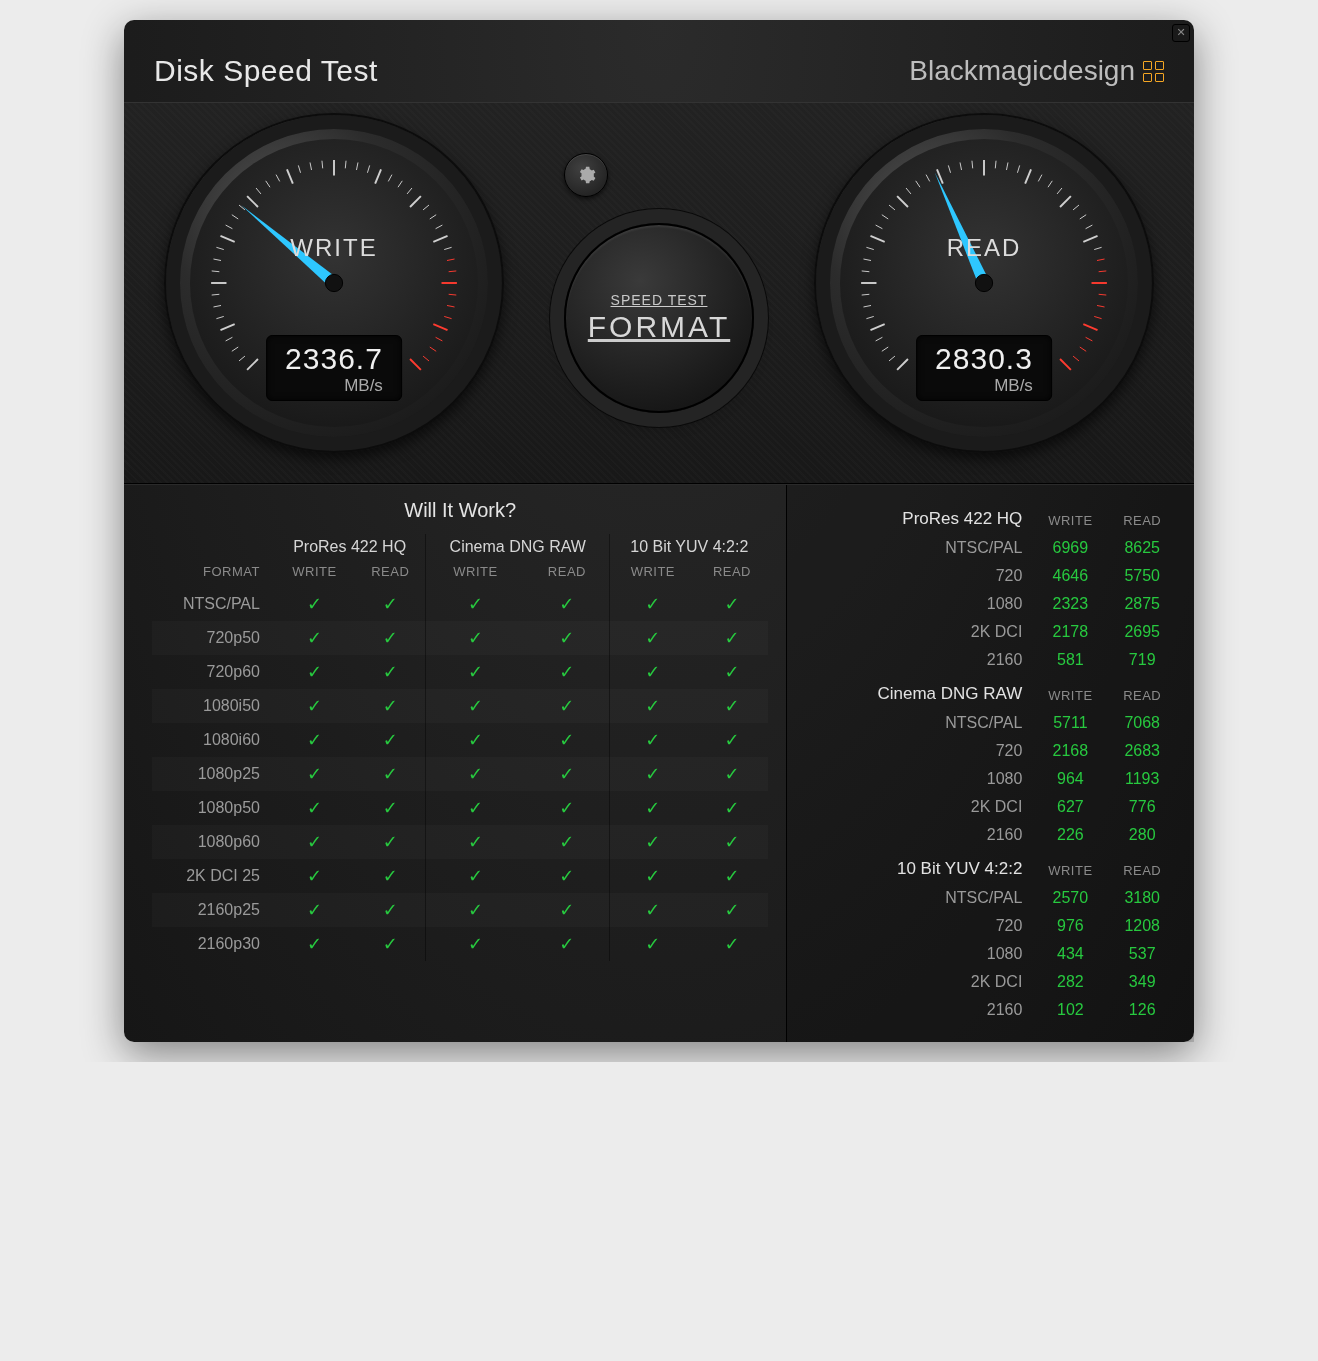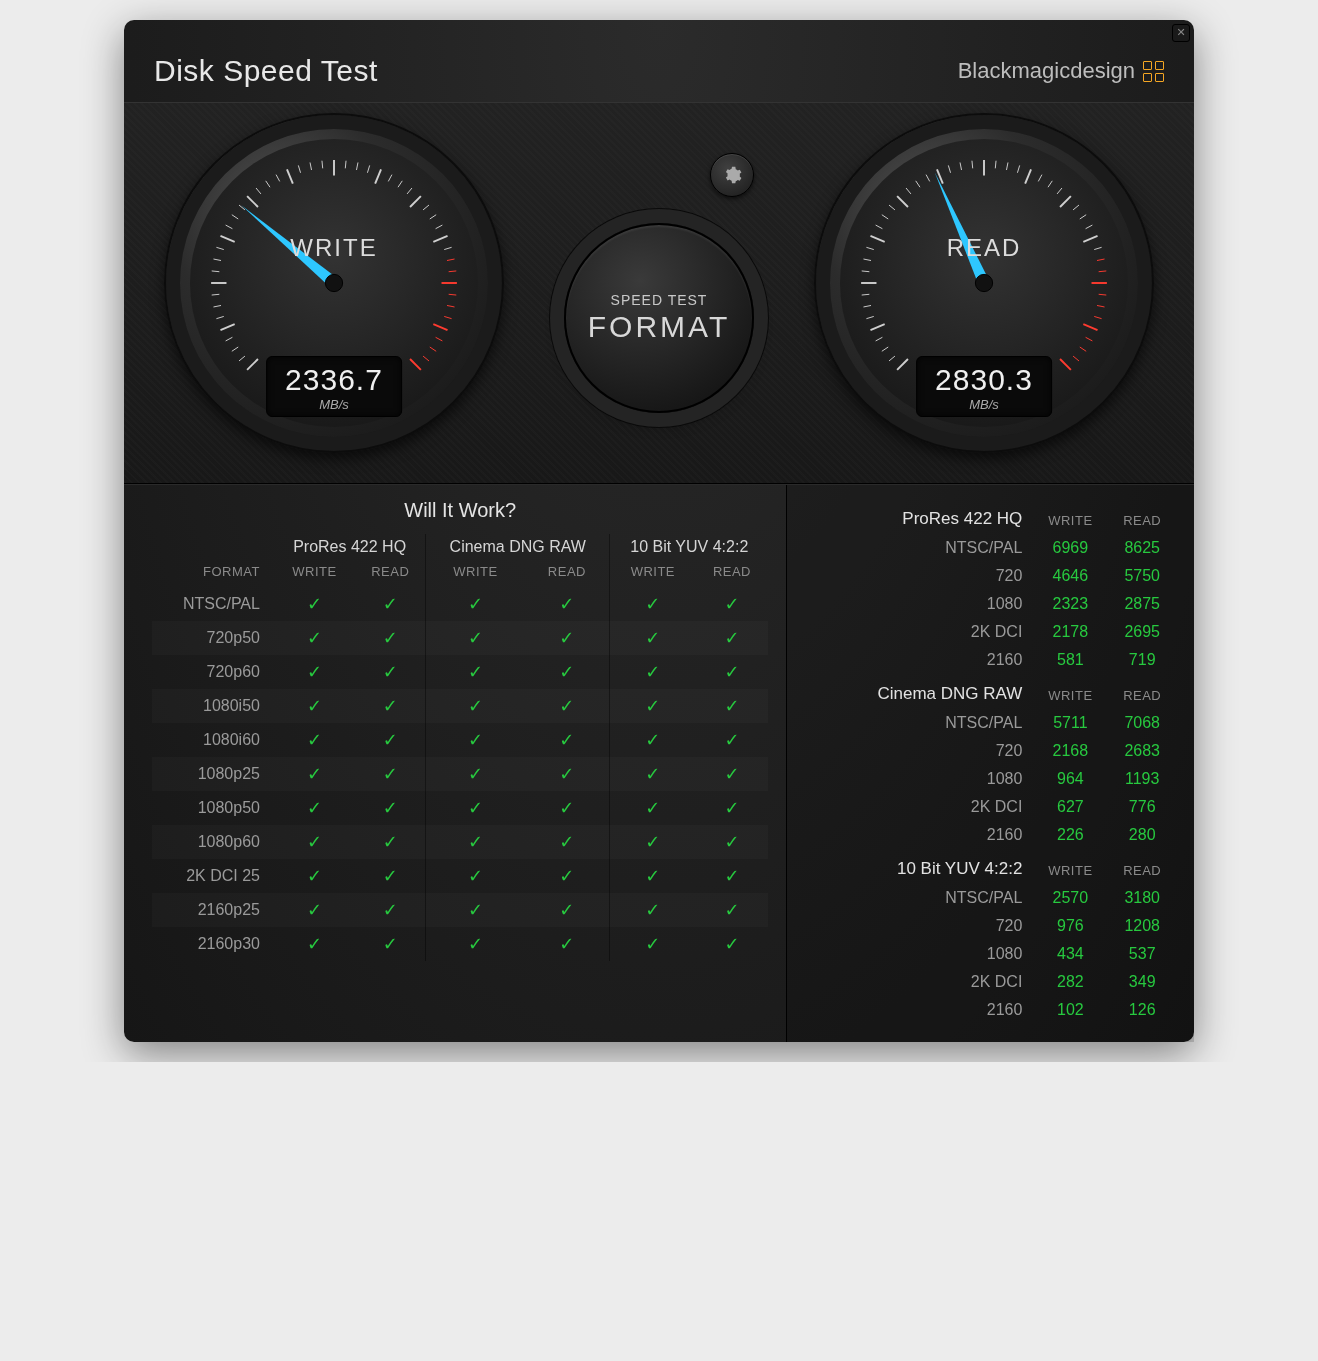--- a/index.html
+++ b/index.html
@@ -28,21 +28,21 @@
     color: #e8e8e8;
     font-size: 30px;
     font-weight: 300;
     letter-spacing: .5px;
   }
   .brand {
     display: flex;
     align-items: center;
     gap: 8px;
     color: #bdbdbd;
-    font-size: 22px;
+    font-size: 28px;
     font-weight: 300;
   }
   .brand-dots {
     display: grid;
     grid-template-columns: 1fr 1fr;
     gap: 3px;
   }
   .brand-dots span {
     width: 9px; height: 9px;
     border: 1px solid #f5a623;
@@ -94,52 +94,52 @@
   .gauge .label {
     position: relative; z-index: 2;
     color: #dcdcdc;
     font-size: 24px;
     font-weight: 400;
     letter-spacing: 2px;
     margin-top: -70px;
   }
   .gauge .readout {
     position: absolute;
-    bottom: 34px;
+    bottom: 50px;
     left: 50%;
     transform: translateX(-50%);
     background: #0a0a0a;
     border: 1px solid #000;
     border-radius: 6px;
     padding: 6px 18px 4px 18px;
-    text-align: center;
+    text-align: right;
     z-index: 2;
     box-shadow: inset 0 0 6px rgba(0,0,0,.8);
   }
   .gauge .readout .val {
     color: #f0f0f0;
     font-size: 30px;
     font-weight: 400;
     letter-spacing: 1px;
   }
   .gauge .readout .unit {
     color: #aaa;
-    font-size: 13px;
-    font-style: italic;
+    font-size: 17px;
   }
   .gauge svg.needle {
     position: absolute;
     inset: 24px;
     z-index: 2;
   }
   .center-column {
     display: flex;
     flex-direction: column;
-    align-items: flex-end;
+    align-items: flex-start;
     gap: 26px;
+    text-decoration: underline;
   }
   .gear-btn {
     width: 44px; height: 44px;
     border-radius: 50%;
     background: radial-gradient(circle at 40% 35%, #404040, #1a1a1a);
     border: 1px solid #000;
     box-shadow: inset 0 1px 0 rgba(255,255,255,.1), 0 2px 4px rgba(0,0,0,.6);
     color: #aaa;
     display: flex; align-items: center; justify-content: center;
     cursor: pointer;

